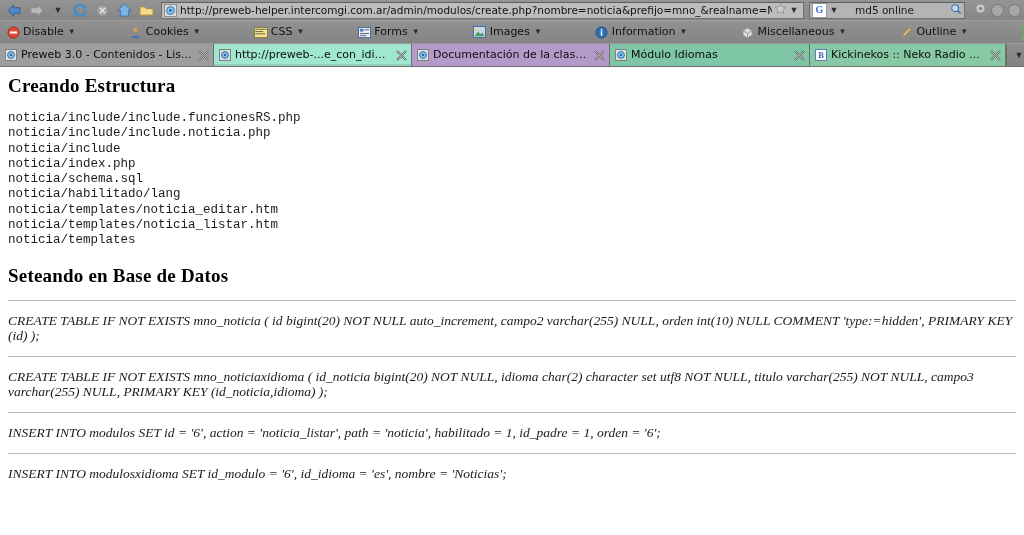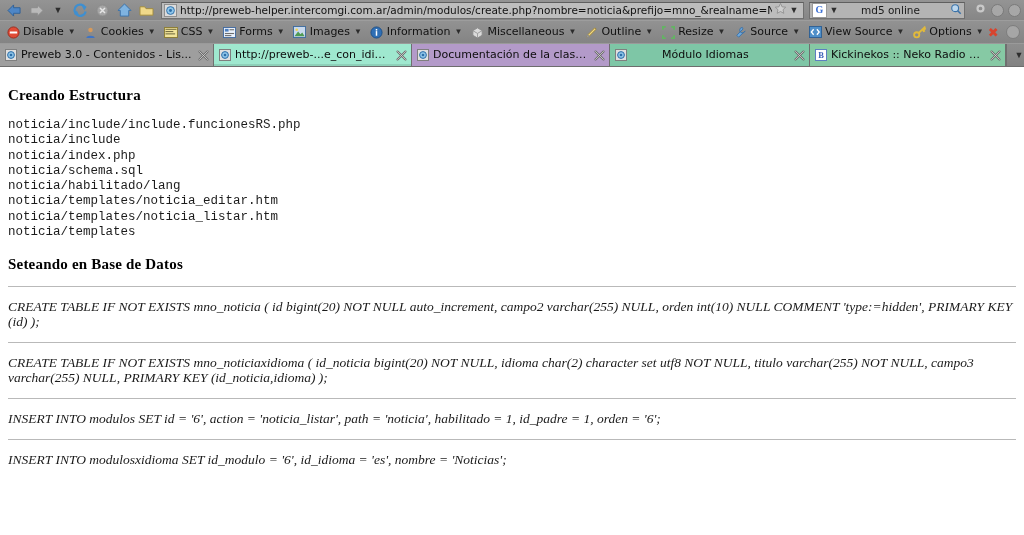--- a/index.html
+++ b/index.html
@@ -113,21 +113,21 @@
     font-size: 10px;
     color: #3b6fd4;
     text-align: center;
     line-height: 12px;
   }
   .searchbar .search-text {
     flex: 1 1 auto;
     font-family: "DejaVu Sans", sans-serif;
     font-size: 10.5px;
     color: #1a1a1a;
-    margin-left: 20px;
+    margin-left: 14px;
     white-space: nowrap;
     overflow: hidden;
   }
 
   .win-ctrls {
     display: flex;
     align-items: center;
     flex: none;
     padding-left: 4px;
   }
@@ -140,20 +140,21 @@
   }
 
   
   .devbar-row {
     height: 22px;
     display: flex;
     align-items: center;
     background: linear-gradient(#929292, #848484);
     border-top: 1px solid #9d9d9d;
     padding-left: 2px;
+    gap: 45px;
   }
   .dev-item {
     display: flex;
     align-items: center;
     height: 22px;
     padding: 0 4px;
     white-space: nowrap;
     flex: none;
   }
   .dev-item .dev-ic {
@@ -253,23 +254,23 @@
   
   #page-content {
     background: #ffffff;
     height: 469px;
     padding: 8px 8px 0 8px;
     box-sizing: border-box;
     overflow: hidden;
   }
   h3.section-heading {
     font-family: "Liberation Serif", serif;
-    font-size: 15px;
+    font-size: 19px;
     font-weight: bold;
-    margin: 12px 0 14px 0;
+    margin: 0 0 14px 0;
     color: #000;
     letter-spacing: 0.2px;
   }
   h3.section-heading.second {
     margin-top: 16px;
     margin-bottom: 10px;
   }
   .file-list {
     font-family: Liberation Mono, monospace;
     font-size: 12.5px;
@@ -560,21 +561,21 @@
             <circle cx="6" cy="6" r="1.3" fill="#2d6ea8"></circle>
           </svg></span>
         <span class="tab-title">Documentación de la clase ...</span>
         <span class="tab-close">
           <svg viewBox="0 0 11 11" width="11" height="11">
             <path d="M1.5 1.5 L9.5 9.5 M9.5 1.5 L1.5 9.5" stroke="#6a6a6a" stroke-width="2.1" stroke-linecap="round"></path>
             <path d="M1.5 1.5 L9.5 9.5 M9.5 1.5 L1.5 9.5" stroke="#d6d6d6" stroke-width="0.8" stroke-linecap="round"></path>
           </svg>
         </span>
       </div>
-      <div class="tab" style="background: rgb(126, 198, 166); width: 190px; flex: 0 0 190px; gap: 31px;">
+      <div class="tab" style="background: rgb(126, 198, 166); width: 190px; flex: 0 0 190px;">
         <span class="tab-fav"><svg viewBox="0 0 12 12" width="12" height="12">
             <rect x="0.5" y="0.5" width="11" height="11" fill="#e0e0e0" stroke="#7f7f7f"></rect>
             <circle cx="6" cy="6" r="3.4" fill="#8ec5ea" stroke="#2d6ea8"></circle>
             <circle cx="6" cy="6" r="1.3" fill="#2d6ea8"></circle>
           </svg></span>
         <span class="tab-title">Módulo Idiomas</span>
         <span class="tab-close">
           <svg viewBox="0 0 11 11" width="11" height="11">
             <path d="M1.5 1.5 L9.5 9.5 M9.5 1.5 L1.5 9.5" stroke="#6a6a6a" stroke-width="2.1" stroke-linecap="round"></path>
             <path d="M1.5 1.5 L9.5 9.5 M9.5 1.5 L1.5 9.5" stroke="#d6d6d6" stroke-width="0.8" stroke-linecap="round"></path>
@@ -599,20 +600,21 @@
     </div>
   </div>
 </div>
 
 <div id="page-content">
 
   <h3 class="section-heading">Creando Estructura</h3>
 
   <div class="file-list" id="file-list">
       <div>noticia/include/include.funcionesRS.php</div>
+      <div>noticia/include/include.noticia.php</div>
       <div>noticia/include</div>
       <div>noticia/index.php</div>
       <div>noticia/schema.sql</div>
       <div>noticia/habilitado/lang</div>
       <div>noticia/templates/noticia_editar.htm</div>
       <div>noticia/templates/noticia_listar.htm</div>
       <div>noticia/templates</div>
     </div>
 
   <h3 class="section-heading second">Seteando en Base de Datos</h3>

